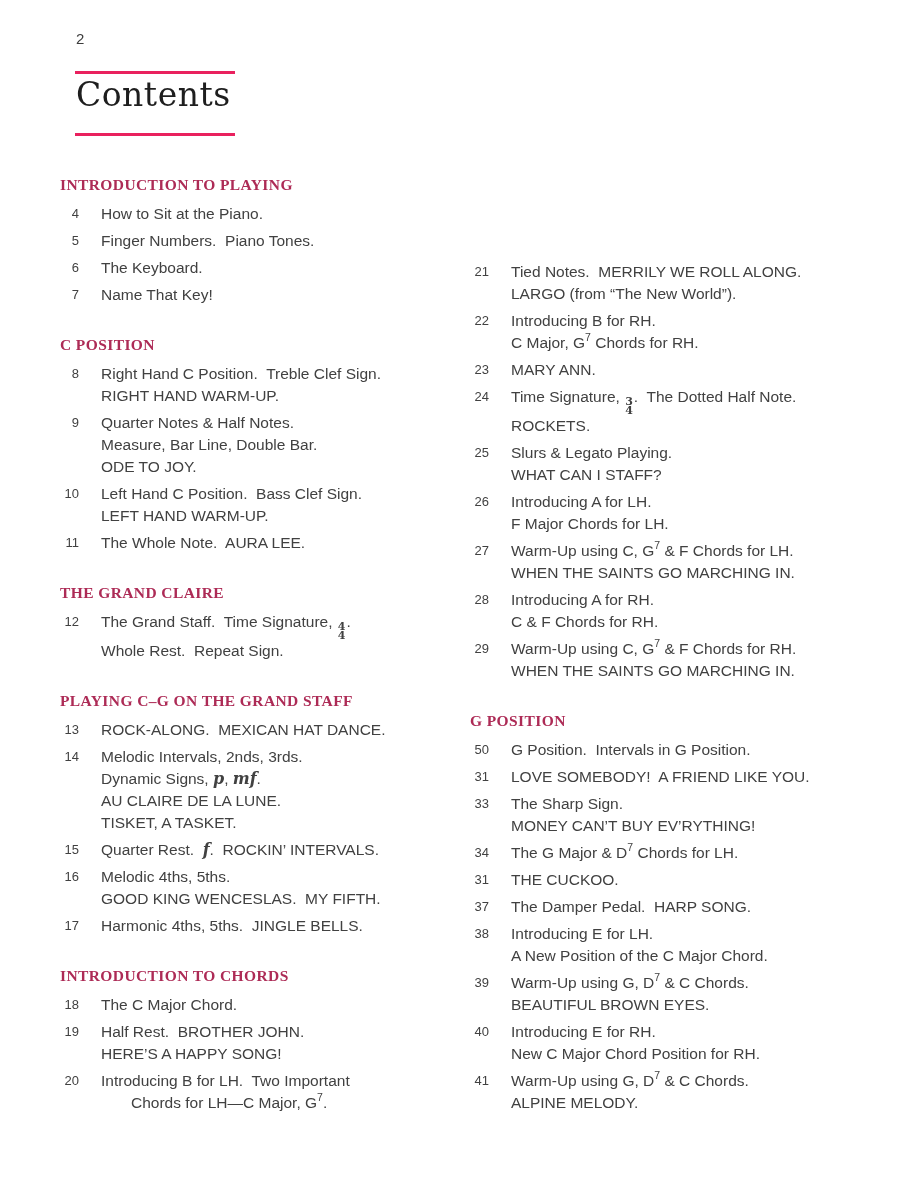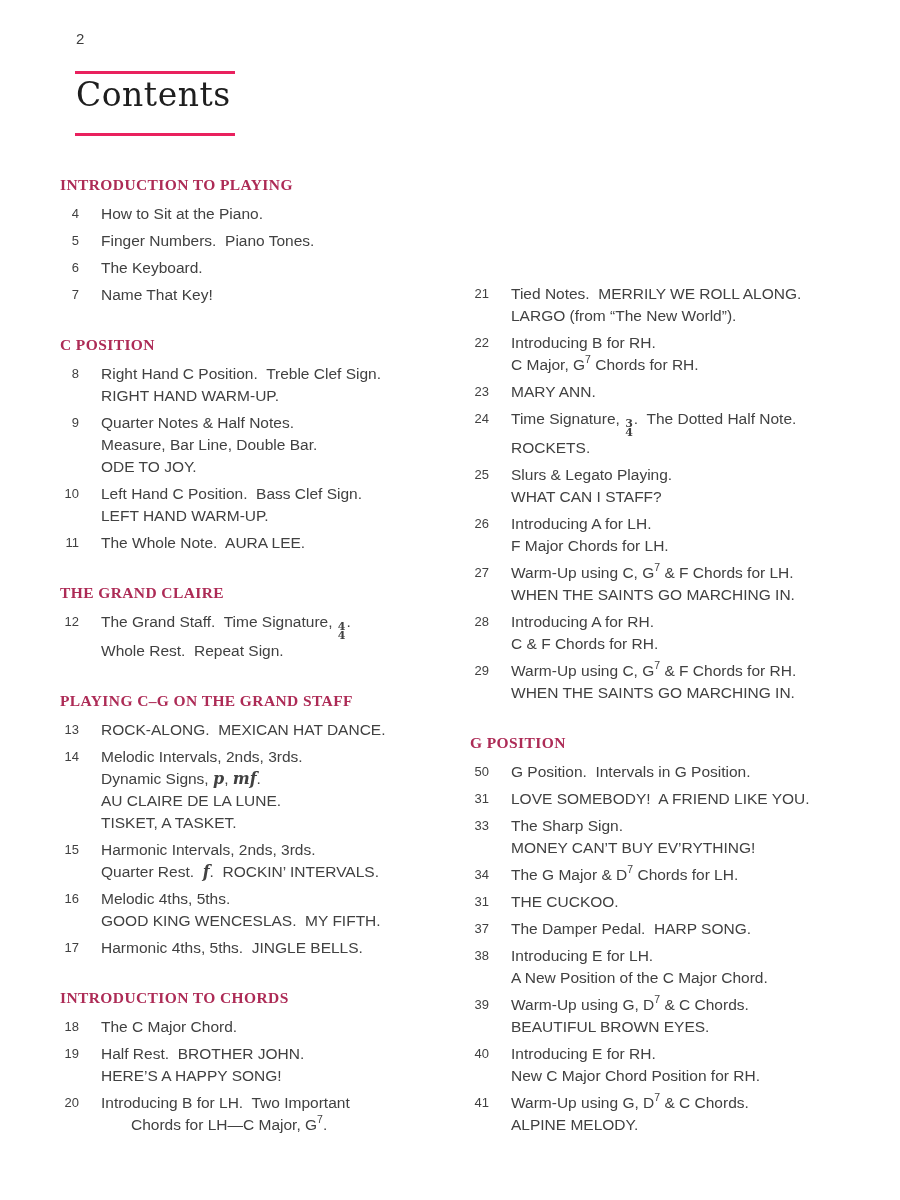--- a/index.html
+++ b/index.html
@@ -146,21 +146,20 @@
           <div class="lines">
             <div class="line">Melodic Intervals, 2nds, 3rds.</div>
             <div class="line">Dynamic Signs, <span class="dyn">p</span>, <span class="dyn">mf</span>.</div>
             <div class="line">AU CLAIRE DE LA LUNE.</div>
             <div class="line">TISKET, A TASKET.</div>
           </div>
         </div>
         <div class="entry">
           <div class="num">15</div>
           <div class="lines">
-            <div class="line">Harmonic Intervals, 2nds, 3rds.</div>
             <div class="line">Quarter Rest.&nbsp; <span class="dyn">f</span>.&nbsp; ROCKIN’ INTERVALS.</div>
           </div>
         </div>
         <div class="entry">
           <div class="num">16</div>
           <div class="lines">
             <div class="line">Melodic 4ths, 5ths.</div>
             <div class="line">GOOD KING WENCESLAS.&nbsp; MY FIFTH.</div>
           </div>
         </div>

